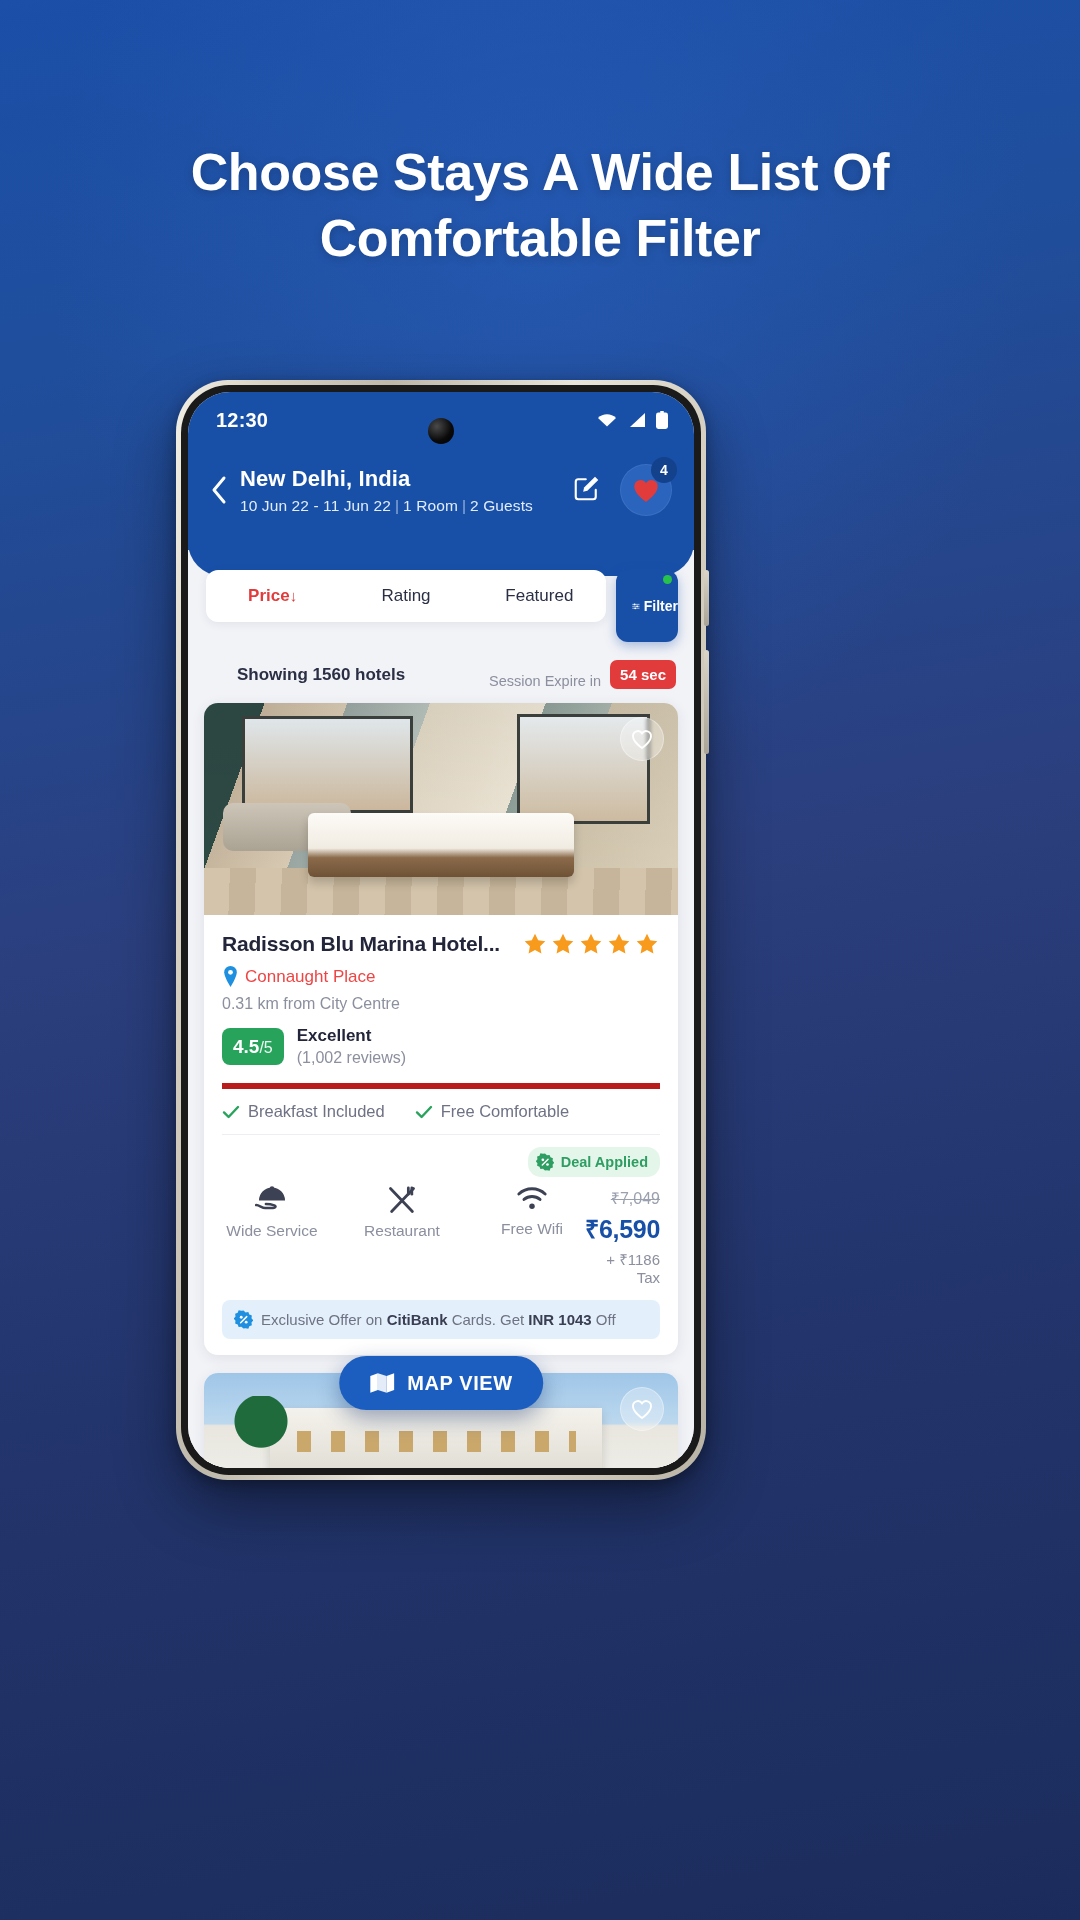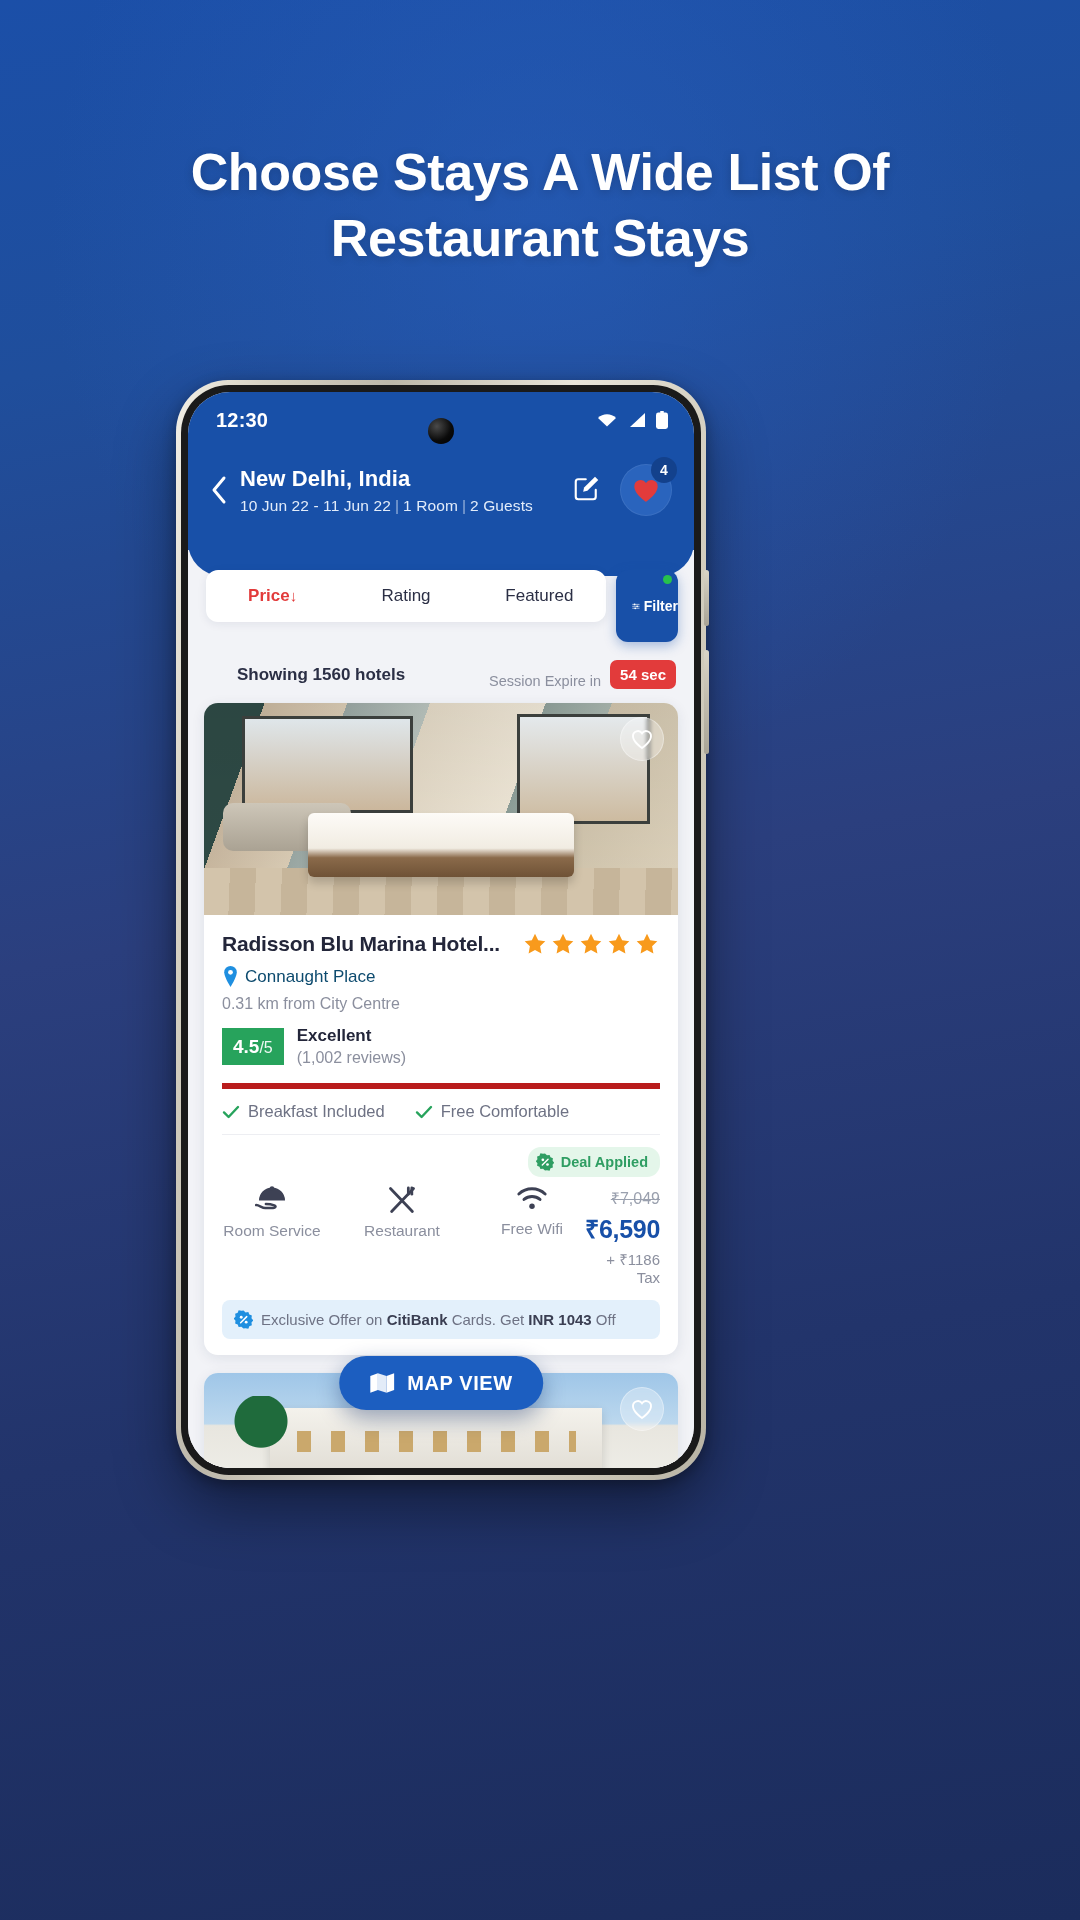--- a/index.html
+++ b/index.html
@@ -176,25 +176,25 @@
   }
   .card-pad { padding: 16px 18px 0 18px; }
   .name-row { display: flex; align-items: center; justify-content: space-between; gap: 2px; }
   .hotel-name {
     font-size: 21px; font-weight: 700; color: #23263a;
     white-space: nowrap; overflow: hidden; text-overflow: ellipsis;
     letter-spacing: -0.2px;
   }
   .stars { display: flex; gap: 2px; flex: 0 0 auto; }
   .loc-row { display: flex; align-items: center; gap: 6px; margin-top: 9px; }
-  .loc-text { color: #0c4a6e; font-size: 17px; font-weight: 500; }
+  .loc-text { color: #ef4444; font-size: 17px; font-weight: 500; }
   .dist-text { color: #8b8f9e; font-size: 16px; margin-top: 8px; }
   .rating-row { display: flex; align-items: center; gap: 13px; margin-top: 13px; }
   .rating-badge {
-    background: #27a35c; color: #fff; border-radius: 0;
+    background: #27a35c; color: #fff; border-radius: 8px;
     padding: 9px 11px; font-size: 19px; font-weight: 700; line-height: 1;
   }
   .rating-badge .of { font-weight: 400; font-size: 16px; opacity: 0.92; }
   .rating-word { font-size: 17px; font-weight: 700; color: #23263a; }
   .rating-reviews { font-size: 16px; color: #8b8f9e; margin-top: 3px; }
   .amen-line {
     display: flex; align-items: center; gap: 30px;
     border-top: 6px solid #b91c1c; border-bottom: 1px solid #edeef2;
     margin-top: 16px; padding: 13px 0;
   }
@@ -286,21 +286,21 @@
     background: radial-gradient(circle at 50% 18%, #1f6b3c 0 26px, transparent 27px);
   }
 </style>
 </head>
 <body>
 
 <div class="bg-vignette"></div>
 
 <div class="headline">
   <div>Choose Stays A Wide List Of</div>
-  <div>Restaurant Stays</div>
+  <div>Comfortable Filter</div>
 </div>
 
 <div class="phone">
   <div class="phone-inner">
     <div class="btn-side b1"></div>
     <div class="btn-side b2"></div>
 
     <div class="screen">
 
       <div class="statusbar">
@@ -469,21 +469,21 @@
             </div>
 
             <div class="fac-price-row">
               <div class="facilities">
                 <div class="fac">
                   <svg width="34" height="30" viewBox="0 0 30 26">
                       <path d="M3.5 13.5a11.5 11.5 0 0 1 23 0Z" fill="#3d4154"></path>
                       <circle cx="15" cy="2.8" r="2" fill="#3d4154"></circle>
                       <path d="M1 17.5c3 0 5 2.5 8 2.5h7c2 0 3-1.6 1-2.3-2.2-.8-5-1.2-7.4-1.2" stroke="#3d4154" stroke-width="2.2" fill="none" stroke-linecap="round" stroke-linejoin="round"></path>
                     </svg>
-                  <span class="fac-label">Room Service</span>
+                  <span class="fac-label">Wide Service</span>
                 </div>
                 <div class="fac">
                   <svg width="30" height="30" viewBox="0 0 26 26">
                     <g stroke="#3d4154" stroke-width="2.4" stroke-linecap="round">
                       <line x1="3" y1="3" x2="22" y2="23"></line>
                         <line x1="23" y1="3" x2="4" y2="23"></line>
                       <line x1="18.5" y1="2.6" x2="18.5" y2="8"></line>
                         <line x1="21.5" y1="2.6" x2="21.5" y2="8"></line>
                     </g>
                   </svg>

